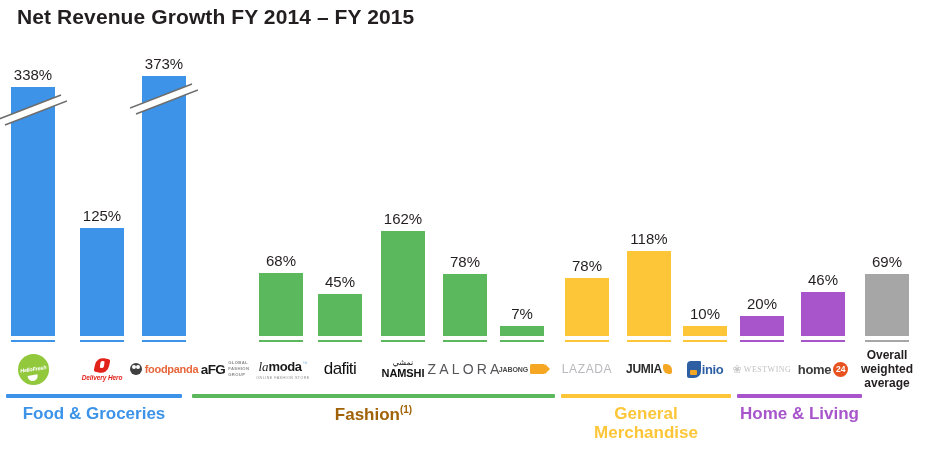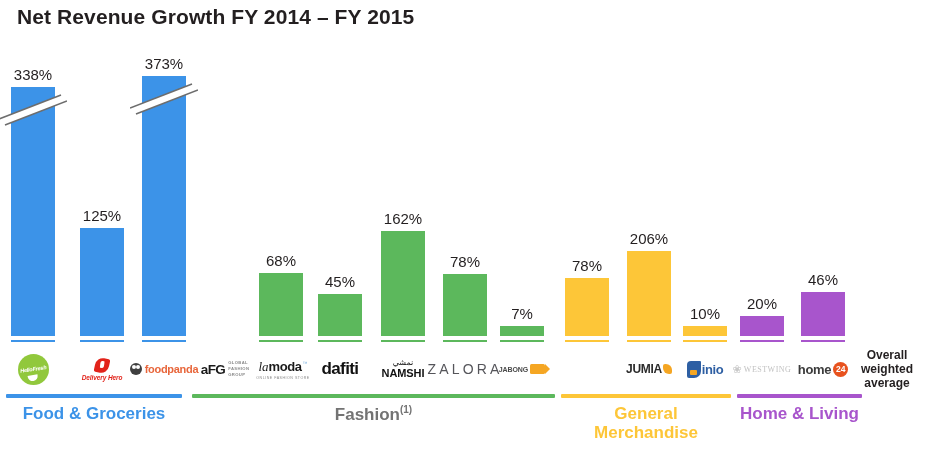--- a/index.html
+++ b/index.html
@@ -82,21 +82,21 @@
   .afg-txt{font-size:13.5px;font-weight:bold;color:#1a1a1a;letter-spacing:-.6px;}
   .afg-sub{font-size:4.2px;font-weight:bold;color:#8a8a8a;line-height:1.45;letter-spacing:.35px;text-align:left;}
 
   .logo-lamoda{display:flex;flex-direction:column;align-items:center;}
   .lm-row{display:flex;align-items:flex-start;}
   .lm-la{font-family:"Liberation Serif",serif;font-style:italic;font-size:13px;color:#1a1a1a;}
   .lm-moda{font-size:13px;font-weight:bold;color:#1a1a1a;letter-spacing:-.4px;}
   .lm-tm{font-size:5px;color:#7fb3e0;margin-left:1px;margin-top:1px;}
   .lm-sub{font-size:3.6px;color:#8a8a8a;letter-spacing:.5px;margin-top:1px;}
 
-  .logo-dafiti{font-size:17px;font-weight:bold;color:#111111;letter-spacing:-.6px;}
+  .logo-dafiti{font-size:17px;font-weight:normal;color:#111111;letter-spacing:-.6px;}
 
   .logo-namshi{display:flex;flex-direction:column;align-items:center;line-height:1;}
   .nm-ar{font-size:8px;color:#111;letter-spacing:.4px;margin-bottom:.5px;}
   .nm-en{font-size:11px;font-weight:bold;color:#111;letter-spacing:-.1px;}
 
   .logo-zalora{font-size:14px;color:#55555a;letter-spacing:3.2px;font-weight:normal;}
 
   .logo-jabong{display:flex;align-items:center;gap:2px;}
   .jb-txt{font-size:7px;font-weight:bold;color:#4a4a4a;letter-spacing:-.1px;}
   .jb-arrow{
@@ -212,36 +212,41 @@
         <div class="bar-value" style="bottom: 24px;">7%</div>
       </div>
       <div class="bar-group" style="left: 565px;">
         <div class="bar" style="height: 58px; background: rgb(253, 198, 56);"></div>
         <div class="bar-underline" style="background: rgb(253, 198, 56);"></div>
         <div class="bar-value" style="bottom: 72px;">78%</div>
       </div>
       <div class="bar-group" style="left: 627px;">
         <div class="bar" style="height: 85px; background: rgb(253, 198, 56);"></div>
         <div class="bar-underline" style="background: rgb(253, 198, 56);"></div>
-        <div class="bar-value" style="bottom: 99px;">206%</div>
+        <div class="bar-value" style="bottom: 99px;">118%</div>
       </div>
       <div class="bar-group" style="left: 683px;">
         <div class="bar" style="height: 10px; background: rgb(253, 198, 56);"></div>
         <div class="bar-underline" style="background: rgb(253, 198, 56);"></div>
         <div class="bar-value" style="bottom: 24px;">10%</div>
       </div>
       <div class="bar-group" style="left: 740px;">
         <div class="bar" style="height: 20px; background: rgb(168, 85, 204);"></div>
         <div class="bar-underline" style="background: rgb(168, 85, 204);"></div>
         <div class="bar-value" style="bottom: 34px; margin-top: 16px;">20%</div>
       </div>
       <div class="bar-group" style="left: 801px;">
         <div class="bar" style="height: 44px; background: rgb(168, 85, 204);"></div>
         <div class="bar-underline" style="background: rgb(168, 85, 204);"></div>
         <div class="bar-value" style="bottom: 58px;">46%</div>
+      </div>
+      <div class="bar-group" style="left: 865px;">
+        <div class="bar" style="height: 62px; background: rgb(166, 166, 166);"></div>
+        <div class="bar-underline" style="background: rgb(166, 166, 166);"></div>
+        <div class="bar-value" style="bottom: 76px;">69%</div>
       </div>
     </div>
 
   <div class="logo-row" id="logoRow">
       <div class="logo-cell" style="left: -11px;">
         <div class="logo-hellofresh">
           <span class="hf-txt">HelloFresh</span>
           <span class="hf-leaf"></span>
         </div>
       </div>
@@ -284,20 +289,23 @@
       </div>
       <div class="logo-cell" style="left: 421px;">
         <div class="logo-zalora">ZALORA</div>
       </div>
       <div class="logo-cell" style="left: 478px;">
         <div class="logo-jabong">
           <span class="jb-txt">JABONG</span>
           <span class="jb-arrow"></span>
         </div>
       </div>
+      <div class="logo-cell" style="left: 543px;">
+        <div class="logo-lazada">LAZADA</div>
+      </div>
       <div class="logo-cell" style="left: 661px;">
         <div class="logo-linio">
           <span class="ln-l"></span>
           <span class="ln-txt">inio</span>
         </div>
       </div>
       <div class="logo-cell" style="left: 605px;">
         <div class="logo-jumia">
           <span class="jm-txt">JUMIA</span>
           <span class="jm-mark"></span>
@@ -320,21 +328,21 @@
       </div>
     </div>
 
   <div id="bands">
       <div class="cat-band" style="left: 6px; top: 394px; width: 176px;">
         <div class="cat-rule" style="width: 176px; background: rgb(60, 147, 232);"></div>
         <div class="cat-label" style="color: rgb(60, 147, 232);">Food &amp; Groceries</div>
       </div>
       <div class="cat-band" style="left: 192px; top: 394px; width: 363px;">
         <div class="cat-rule" style="width: 363px; background: rgb(92, 184, 92);"></div>
-        <div class="cat-label" style="color: #737373;">Fashion<sup>(1)</sup></div>
+        <div class="cat-label" style="color: #a16207;">Fashion<sup>(1)</sup></div>
       </div>
       <div class="cat-band" style="left: 561px; top: 394px; width: 170px;">
         <div class="cat-rule" style="width: 170px; background: rgb(253, 198, 56);"></div>
         <div class="cat-label" style="color: rgb(253, 198, 56);">General<br>Merchandise</div>
       </div>
       <div class="cat-band" style="left: 737px; top: 394px; width: 125px;">
         <div class="cat-rule" style="width: 125px; background: rgb(168, 85, 204);"></div>
         <div class="cat-label" style="color: rgb(168, 85, 204);">Home &amp; Living</div>
       </div>
     </div>

